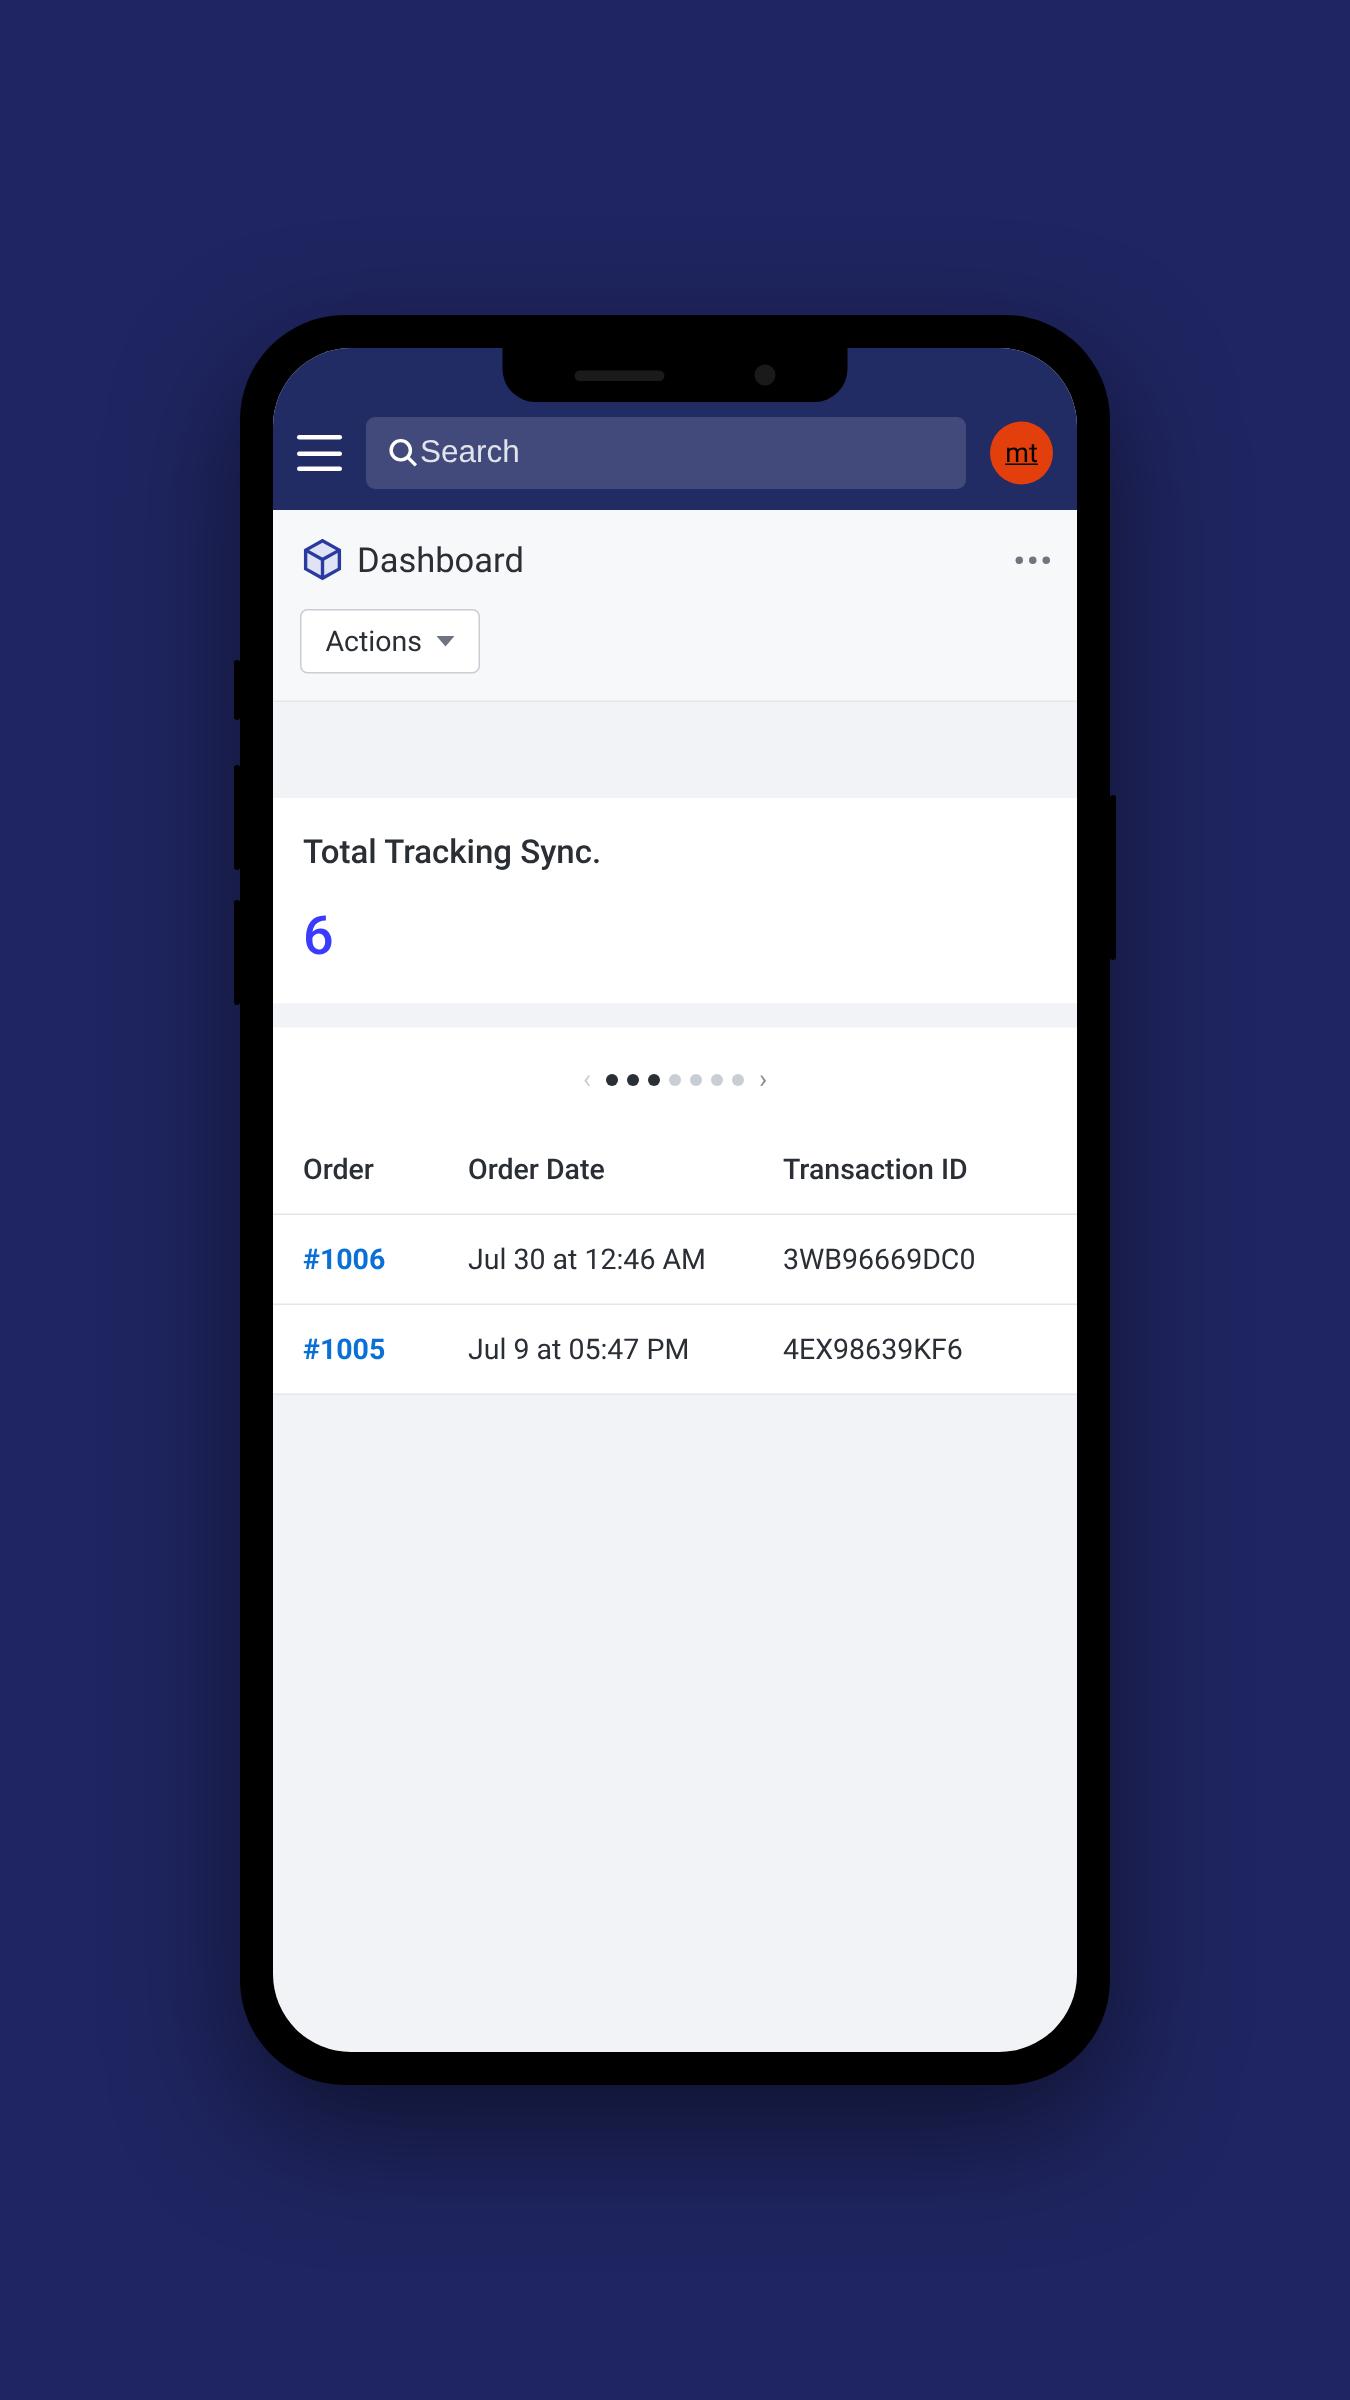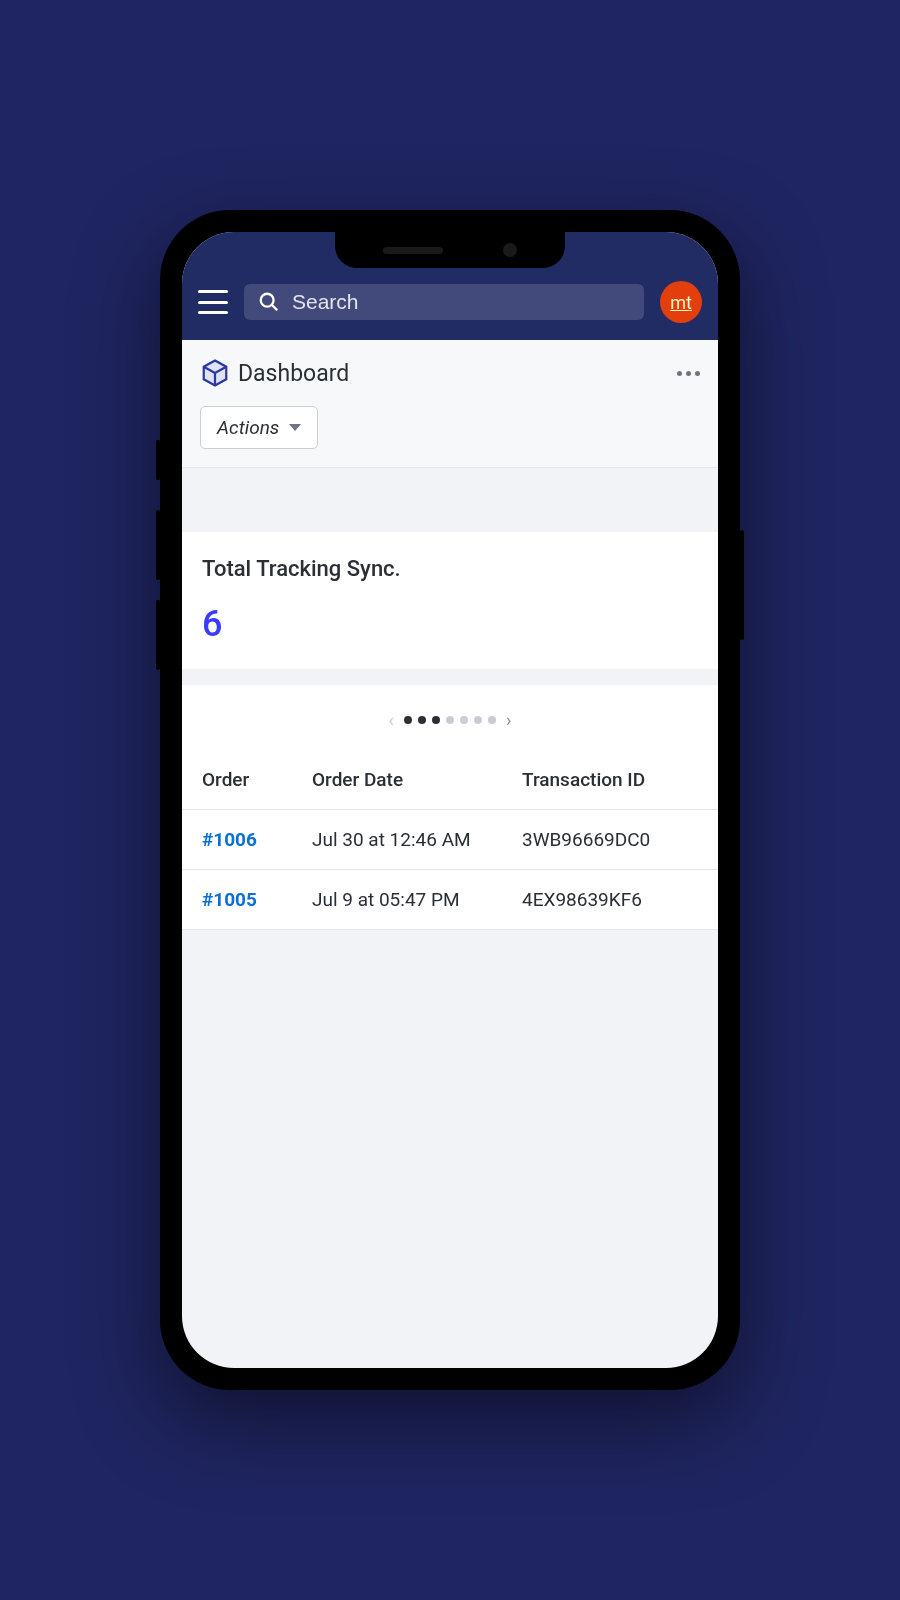--- a/index.html
+++ b/index.html
@@ -93,42 +93,41 @@
   .hamburger span {
     display: block;
     height: 3px;
     background: #fff;
     border-radius: 2px;
   }
   .search-wrap {
     flex: 1;
     background: rgba(255,255,255,0.15);
     border-radius: 6px;
-    height: 36px;
+    height: 48px;
     display: flex;
     align-items: center;
     padding: 0 14px;
-    gap: 12px;
   }
   .search-wrap svg { flex-shrink: 0; }
   .search-input {
     flex: 1;
     background: transparent;
     border: none;
     outline: none;
     color: #fff;
     font-size: 21px;
   }
   .search-input::placeholder { color: rgba(255,255,255,0.85); }
   .avatar {
     width: 42px;
     height: 42px;
     background: #e23f0d;
     border-radius: 50%;
-    color: #fef9c3;
+    color: #000000;
     display: flex;
     align-items: center;
     justify-content: center;
     font-size: 18px;
     cursor: pointer;
     text-decoration: underline;
   }
 
   .title-row {
     background: #f7f8fa;
@@ -172,21 +171,20 @@
     display: inline-flex;
     align-items: center;
     gap: 10px;
     background: #fff;
     border: 1px solid #c9cdd4;
     border-radius: 5px;
     padding: 9px 16px;
     font-size: 19px;
     color: #2a2f36;
     cursor: pointer;
-    font-style: italic;
   }
   .caret-down {
     width: 0; height: 0;
     border-left: 6px solid transparent;
     border-right: 6px solid transparent;
     border-top: 7px solid #6f7580;
   }
 
   .spacer {
     height: 32px;

